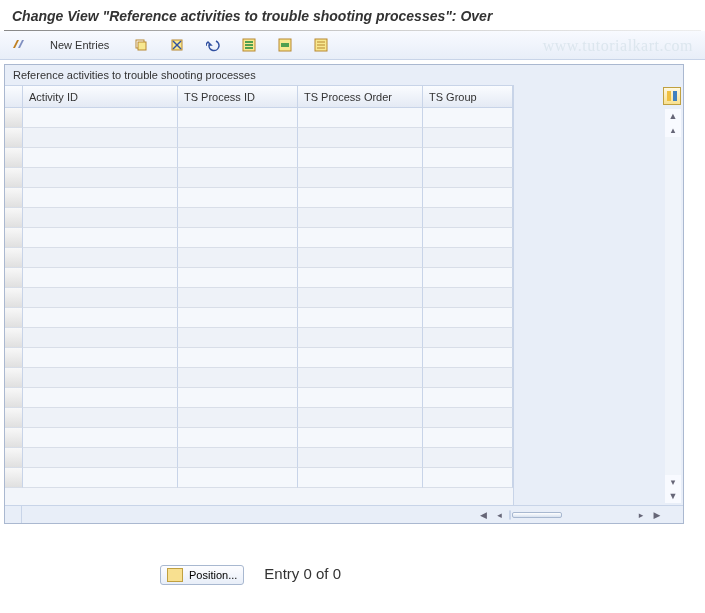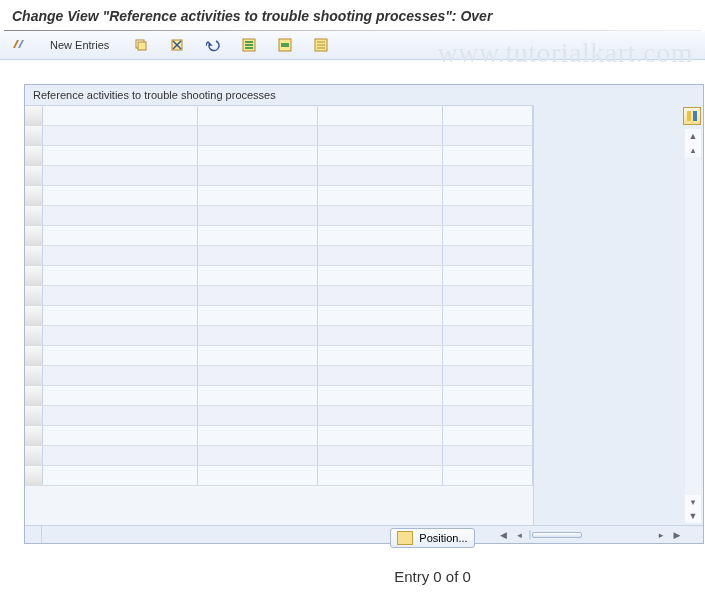--- a/index.html
+++ b/index.html
@@ -40,29 +40,29 @@
     }
     .new-entries-btn {
       font-size: 11px;
       color: #333;
       padding: 0 4px;
       cursor: pointer;
     }
     .watermark {
       position: absolute;
       top: 6px; right: 12px;
-      font-size: 28px;
+      font-size: 16px;
       color: #dce6ee;
       font-family: 'Times New Roman', serif;
       font-weight: 500;
       pointer-events: none;
       letter-spacing: 0.5px;
     }
     .table-frame {
-      margin: 24px;
+      margin: 4px;
       border: 1px solid #aab8d0;
       background: #f2f5fa;
       width: 680px;
       position: relative;
     }
     .table-title {
       padding: 4px 8px;
       font-size: 11px;
       color: #333;
       background: #e8eef8;
@@ -176,24 +176,22 @@
       background:linear-gradient(#fff,#d8e2f0);
       border:1px solid #a8b8d0;
       border-radius:2px;
     }
     .hscroll-right { width: 180px; display:flex;align-items:center;justify-content:flex-end;gap:4px;padding-right:20px; }
     .footer {
       position:absolute;
       bottom: 28px;
       left: 0; right: 0;
       display:flex;
-      align-items:center;
       gap: 20px;
       padding-left: 160px;
-      flex-direction: column;
     }
     .position-btn {
       display:flex;align-items:center;
       background: linear-gradient(#fdfdff,#e8eef8);
       border:1px solid #a8b8d0;
       border-radius:3px;
       padding: 2px 6px;
       gap: 6px;
       cursor:pointer;
       font-size:11px;
@@ -259,20 +257,27 @@
         <line x1="3" y1="10" x2="11" y2="10" stroke="#b88830"></line>
       </svg>
   </span>
   <div class="watermark">www.tutorialkart.com</div>
 </div>
 
 <div class="table-frame">
   <div class="table-title">Reference activities to trouble shooting processes</div>
   <div class="table-body">
     <div class="table-grid">
+      <div class="tg-header">
+        <div class="tg-row-selector"></div>
+        <div class="tg-cell col-activity">Activity ID</div>
+        <div class="tg-cell col-process-id">TS Process ID</div>
+        <div class="tg-cell col-process-order">TS Process Order</div>
+        <div class="tg-cell col-group">TS Group</div>
+      </div>
       <div id="rows-container">
           <div class="tg-row">
             <div class="tg-row-selector"></div>
             <div class="tg-cell col-activity"></div>
             <div class="tg-cell col-process-id"></div>
             <div class="tg-cell col-process-order"></div>
             <div class="tg-cell col-group"></div>
           </div>
           <div class="tg-row">
             <div class="tg-row-selector"></div>

